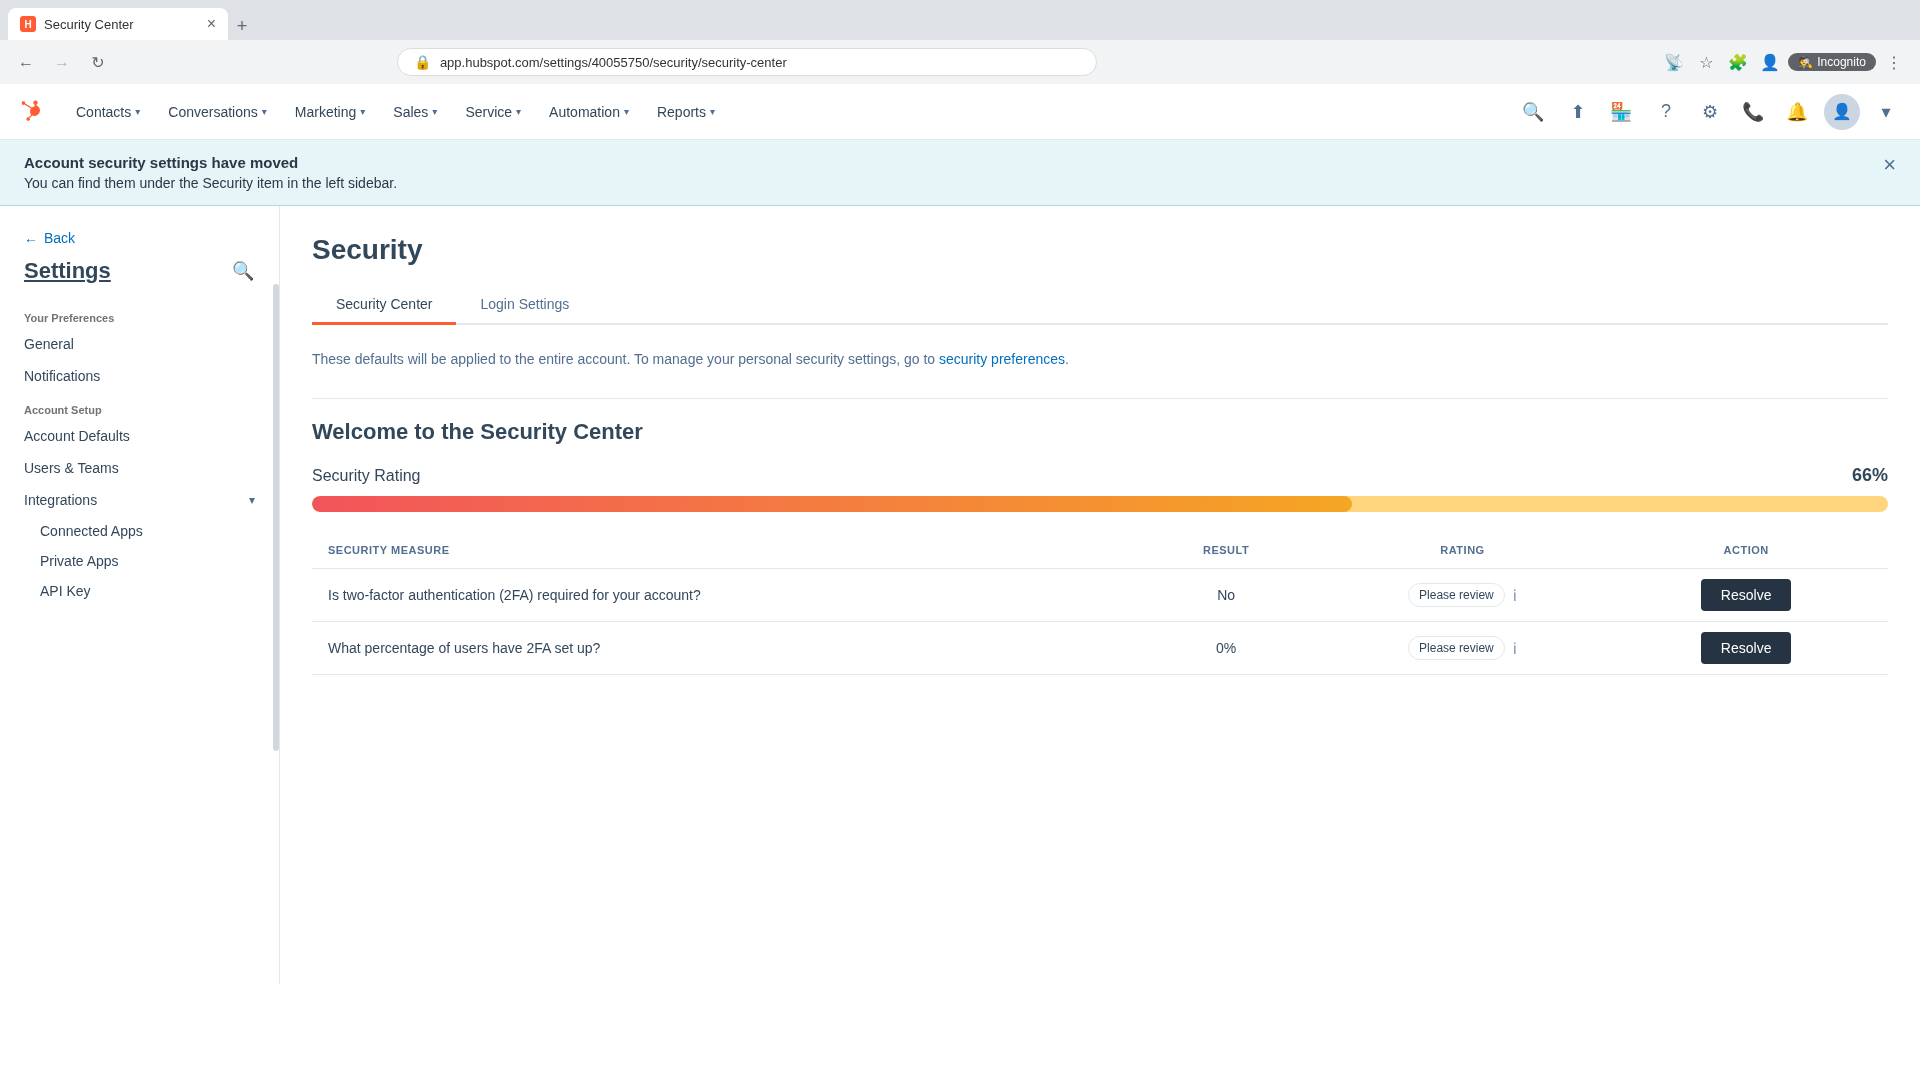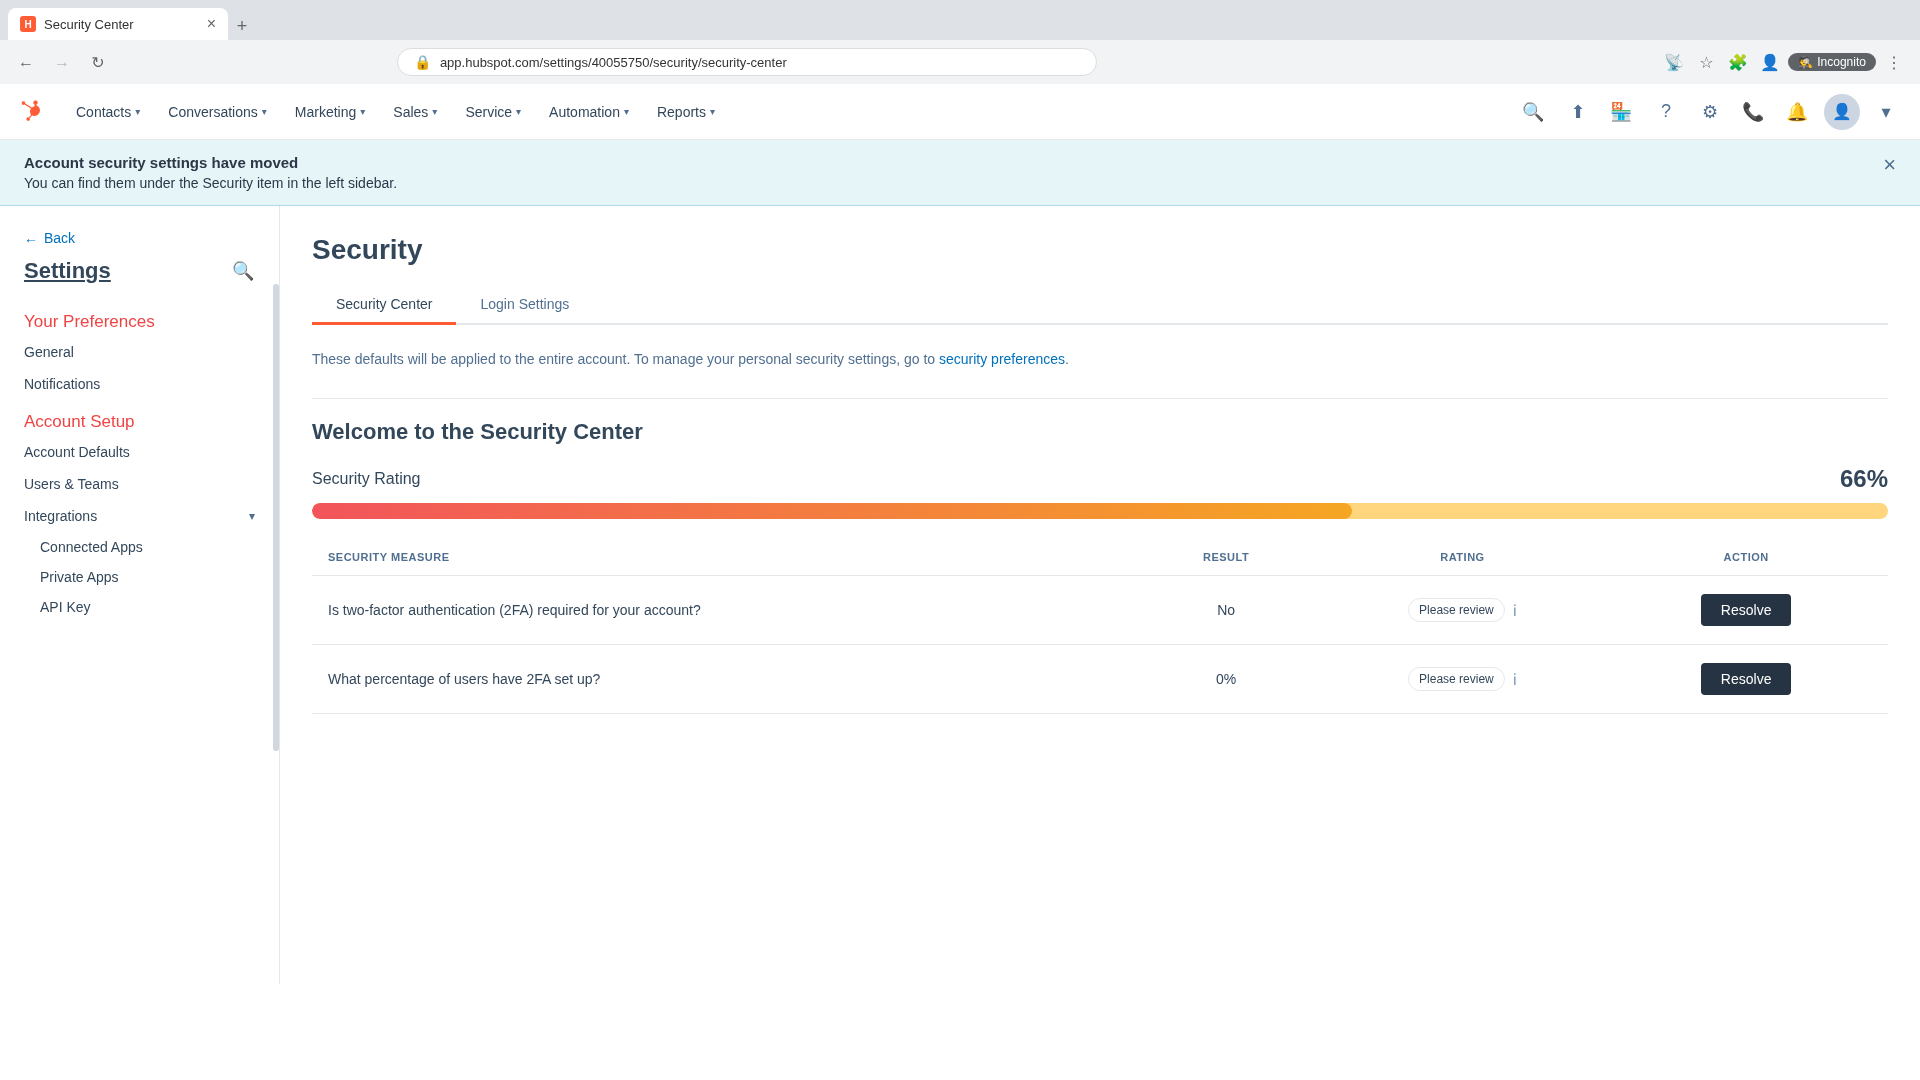--- a/index.html
+++ b/index.html
@@ -44,21 +44,21 @@
     .main-area { display: flex; flex: 1; overflow: hidden; }
 
     
     .sidebar { width: 280px; background: #fff; border-right: 1px solid #e5e8eb; padding: 16px 0; overflow-y: auto; flex-shrink: 0; position: relative; }
     .sidebar-scrollbar { position: absolute; right: 0; top: 0; width: 6px; background: #d0d7de; border-radius: 3px; height: 60%; top: 10%; }
     .sidebar-back { display: flex; align-items: center; gap: 6px; padding: 8px 24px; color: #0071bc; font-size: 14px; cursor: pointer; }
     .sidebar-back .back-arrow { font-size: 14px; }
     .sidebar-header { display: flex; align-items: center; justify-content: space-between; padding: 4px 24px 16px; }
     .sidebar-title { font-size: 22px; font-weight: 600; color: #33475b; text-decoration: underline; }
     .sidebar-search-icon { color: #516f90; cursor: pointer; font-size: 18px; }
-    .sidebar-section-title { font-size: 17px; font-weight: 400; color: #ef4444; padding: 12px 24px 4px; text-transform: none; }
+    .sidebar-section-title { font-size: 11px; font-weight: 700; color: #737373; padding: 12px 24px 4px; text-transform: none; }
     .sidebar-item { padding: 8px 24px; cursor: pointer; font-size: 14px; color: #33475b; display: flex; align-items: center; justify-content: space-between; }
     .sidebar-subitem { padding: 7px 24px 7px 40px; cursor: pointer; font-size: 14px; color: #33475b; }
     .chevron-down { font-size: 12px; color: #516f90; }
 
     
     .content { flex: 1; padding: 28px 32px; overflow-y: auto; background: #fff; }
     .page-title { font-size: 28px; font-weight: 600; color: #33475b; margin-bottom: 20px; }
 
     
     .tabs { display: flex; border-bottom: 2px solid #e5e8eb; margin-bottom: 24px; }
@@ -67,28 +67,28 @@
 
     
     .description-text { font-size: 14px; color: #516f90; margin-bottom: 28px; line-height: 1.5; }
     .description-text a { color: #0071bc; text-decoration: none; }
 
     
     .section-title { font-size: 22px; font-weight: 700; color: #33475b; margin-bottom: 20px; }
     .rating-section { margin-bottom: 20px; }
     .rating-header { display: flex; justify-content: space-between; align-items: center; margin-bottom: 10px; }
     .rating-label { font-size: 16px; color: #33475b; }
-    .rating-value { font-size: 24px; font-weight: 600; color: #33475b; }
+    .rating-value { font-size: 18px; font-weight: 600; color: #33475b; }
     .progress-bar-container { width: 100%; height: 16px; background: #ffd57e; border-radius: 8px; overflow: hidden; }
     .progress-bar-fill { height: 100%; background: linear-gradient(90deg, #f2545b 0%, #f5a623 100%); border-radius: 8px; }
 
     
     .security-table { width: 100%; border-collapse: collapse; margin-top: 16px; }
     .security-table th { text-align: left; font-size: 11px; font-weight: 700; color: #516f90; padding: 12px 16px; border-bottom: 1px solid #e5e8eb; text-transform: uppercase; letter-spacing: 0.5px; }
-    .security-table td { padding: 18px 16px; border-bottom: 1px solid #e5e8eb; vertical-align: middle; }
+    .security-table td { padding: 10px 16px; border-bottom: 1px solid #e5e8eb; vertical-align: middle; }
     .measure-text { font-size: 14px; color: #33475b; }
     .result-text { font-size: 14px; color: #33475b; text-align: center; }
     .rating-cell { display: flex; align-items: center; justify-content: center; gap: 8px; }
     .please-review-badge { border: 1px solid #e5e8eb; border-radius: 12px; padding: 4px 10px; font-size: 12px; color: #33475b; background: #fff; white-space: nowrap; }
     .info-icon { color: #7c98b6; font-size: 16px; cursor: pointer; }
     .resolve-btn { background: #253342; color: #fff; border: none; border-radius: 4px; padding: 8px 20px; font-size: 14px; font-weight: 500; cursor: pointer; white-space: nowrap; }
 
     
     .desc-divider { border: none; border-top: 1px solid #e5e8eb; margin: 20px 0; }
   </style>

